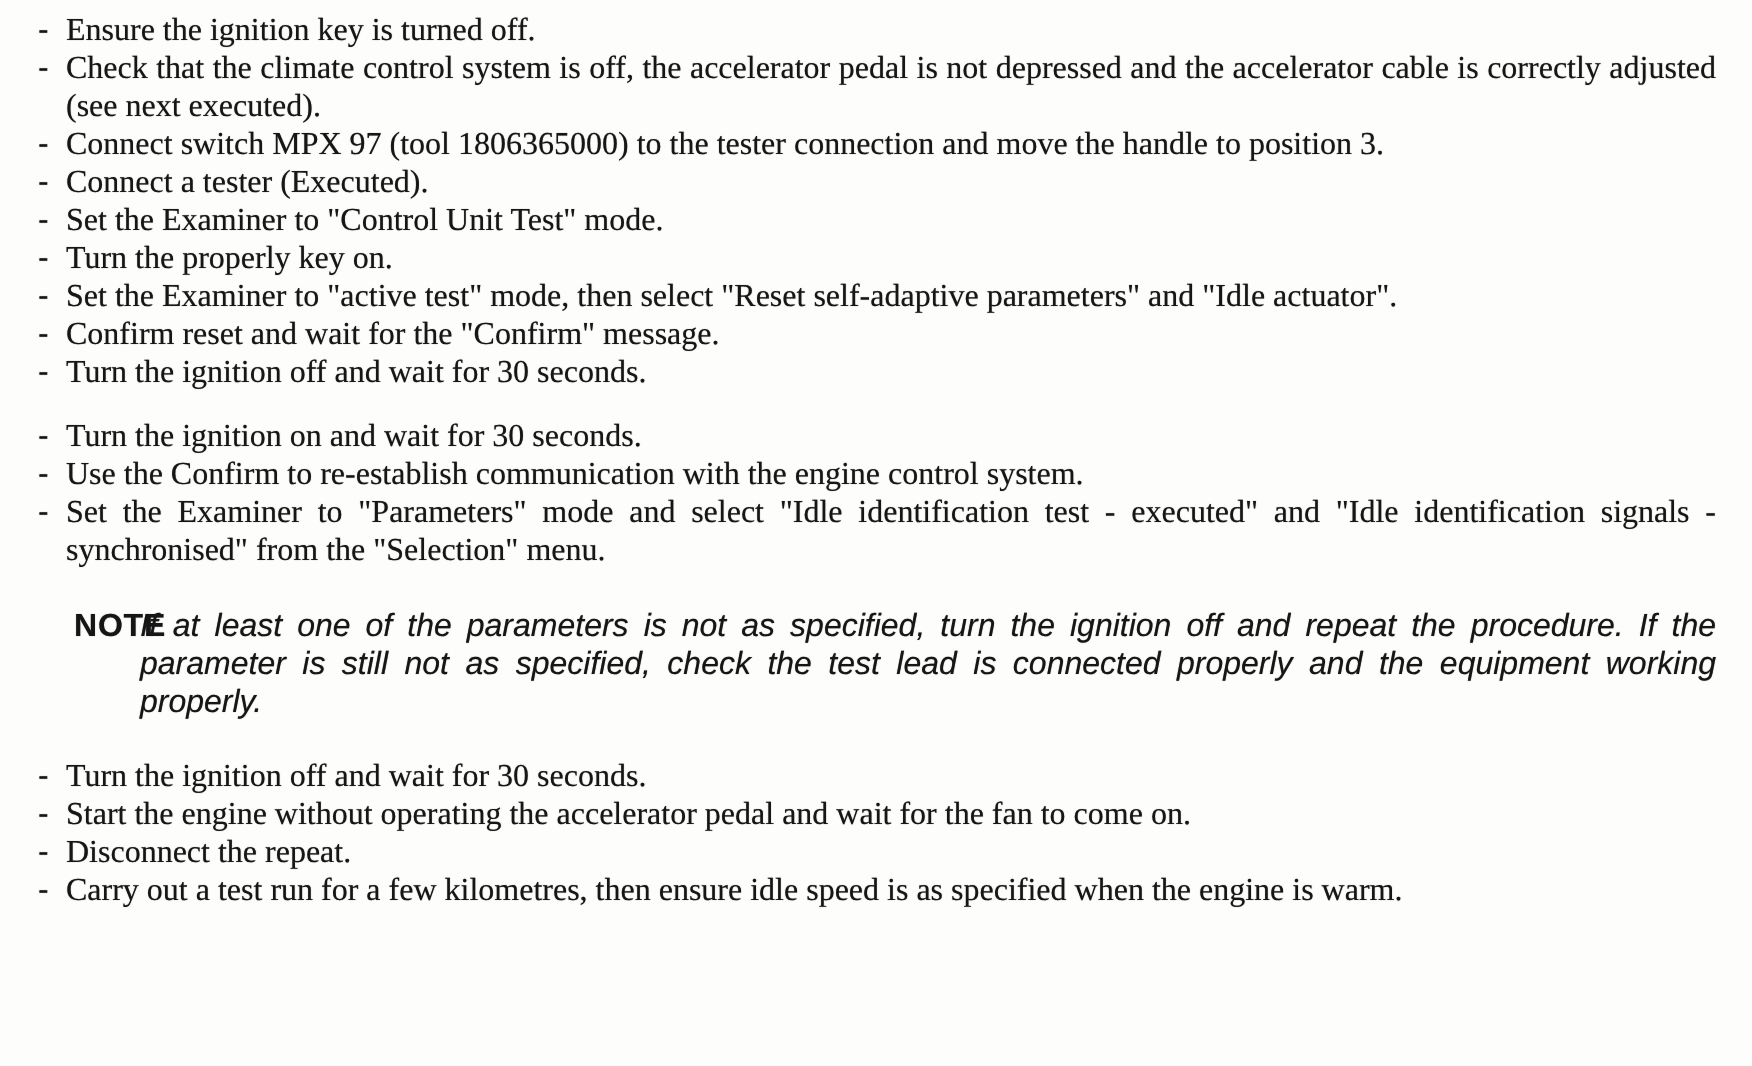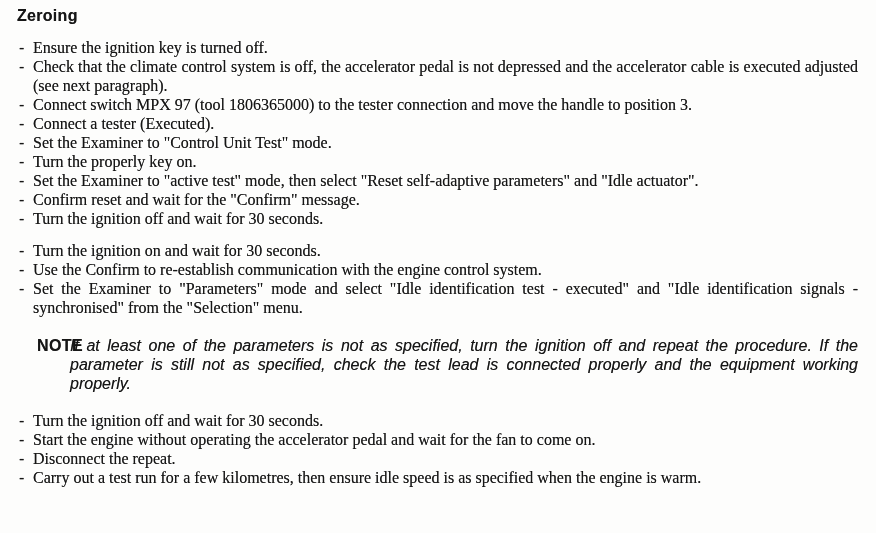--- a/index.html
+++ b/index.html
@@ -42,30 +42,29 @@
     font-weight: bold;
     letter-spacing: 0.4px;
     margin-left: 20px;
   }
 </style>
 </head>
 <body>
 
 <div class="page">
 
-  <div class="heading">Zeroing</div>
 
   <div class="steps">
     <div class="step">
       <span class="dash">-</span>
       <span class="step-text">Ensure the ignition key is turned off.</span>
     </div>
     <div class="step">
       <span class="dash">-</span>
-      <span class="step-text">Check that the climate control system is off, the accelerator pedal is not depressed and the accelerator cable is executed adjusted (see next paragraph).</span>
+      <span class="step-text">Check that the climate control system is off, the accelerator pedal is not depressed and the accelerator cable is correctly adjusted (see next executed).</span>
     </div>
     <div class="step">
       <span class="dash">-</span>
       <span class="step-text">Connect switch MPX 97 (tool 1806365000) to the tester connection and move the handle to position 3.</span>
     </div>
     <div class="step">
       <span class="dash">-</span>
       <span class="step-text">Connect a tester (Executed).</span>
     </div>
     <div class="step">

